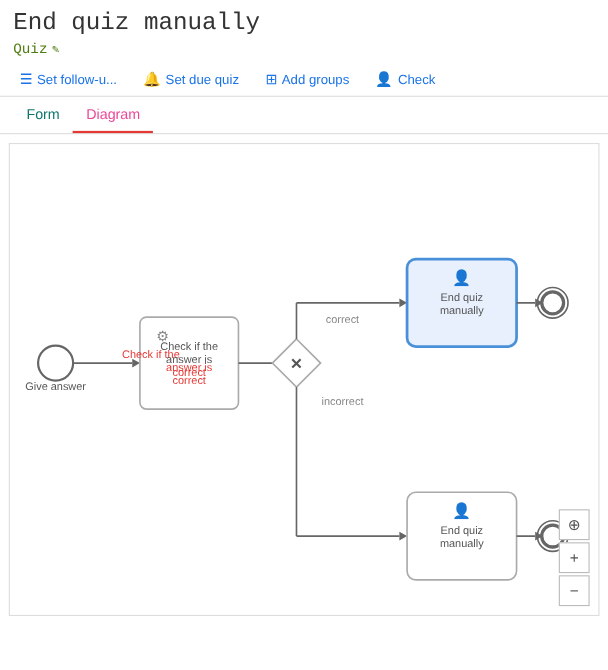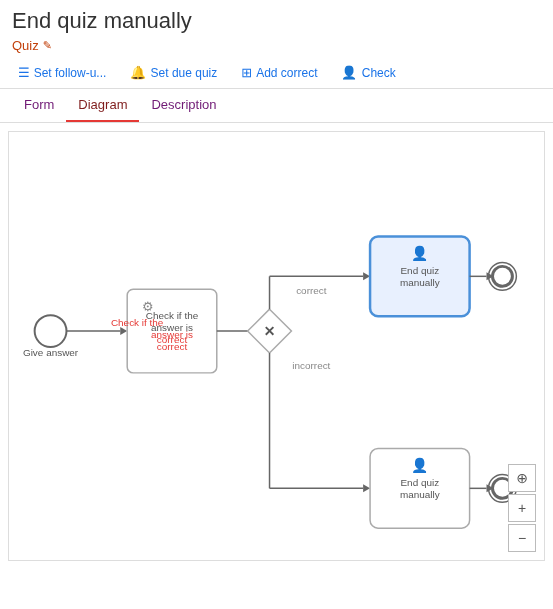--- a/index.html
+++ b/index.html
@@ -1,31 +1,31 @@
 <!DOCTYPE html>
 <html><head>
   <meta charset="utf-8">
   <style>
     * { box-sizing: border-box; margin: 0; padding: 0; }
     body { font-family: Arial, sans-serif; font-size: 13px; color: #333; background: #fff; width: 553px; }
 
-    .header { padding: 8px 12px 4px 12px; }
+    .header { padding: 8px 12px 4px 12px; font-family: Liberation Mono, monospace; }
     .page-title { font-size: 22px; font-weight: normal; color: #333; margin-bottom: 4px; }
     .quiz-link { color: #1a73e8; font-size: 13px; display: flex; align-items: center; gap: 4px; cursor: pointer; }
-    .quiz-link span { color: #c2410c; }
+    .quiz-link span { color: #4d7c0f; }
     .edit-icon { font-size: 11px; color: #1a73e8; }
 
     .toolbar { display: flex; align-items: center; padding: 6px 12px; border-bottom: 1px solid #ddd; gap: 4px; }
     .toolbar-btn { display: flex; align-items: center; gap: 4px; color: #1a73e8; font-size: 12px; cursor: pointer; padding: 2px 6px; white-space: nowrap; }
     .toolbar-icon { font-size: 13px; }
     .toolbar-sep { color: #ccc; margin: 0 2px; }
 
     .tabs { display: flex; border-bottom: 1px solid #ddd; padding: 0 12px; }
-    .tab { padding: 8px 12px; cursor: pointer; font-size: 13px; color: #701a75; border-bottom: 2px solid transparent; }
-    .tab.active { color: #7f1d1d; border-bottom: 2px solid #e53935; }
+    .tab { padding: 8px 12px; cursor: pointer; font-size: 13px; color: #0f766e; border-bottom: 2px solid transparent; }
+    .tab.active { color: #ec4899; border-bottom: 2px solid #e53935; }
 
     .diagram-container { 
       position: relative; 
       background: #fff; 
       border: 1px solid #ddd; 
       margin: 8px; 
       height: 430px; 
       overflow: hidden;
     }
 
@@ -74,33 +74,32 @@
     <span>Set follow-u...</span>
   </div>
   <span class="toolbar-sep"> </span>
   <div class="toolbar-btn">
     <span class="toolbar-icon">🔔</span>
     <span>Set due quiz</span>
   </div>
   <span class="toolbar-sep"> </span>
   <div class="toolbar-btn">
     <span class="toolbar-icon">⊞</span>
-    <span>Add correct</span>
+    <span>Add groups</span>
   </div>
   <span class="toolbar-sep"> </span>
   <div class="toolbar-btn">
     <span class="toolbar-icon">👤</span>
     <span>Check</span>
   </div>
 </div>
 
 <div class="tabs">
   <div class="tab">Form</div>
   <div class="tab active">Diagram</div>
-  <div class="tab">Description</div>
 </div>
 
 <div class="diagram-container">
   <svg class="diagram-canvas" viewBox="0 0 530 430" xmlns="http://www.w3.org/2000/svg">
 
     <circle cx="38" cy="200" r="16" fill="none" stroke="#666" stroke-width="2"></circle>
 
     <line x1="54" y1="200" x2="108" y2="200" stroke="#666" stroke-width="1.5"></line>
     <polygon points="108,196 115,200 108,204" fill="#666"></polygon>
 

